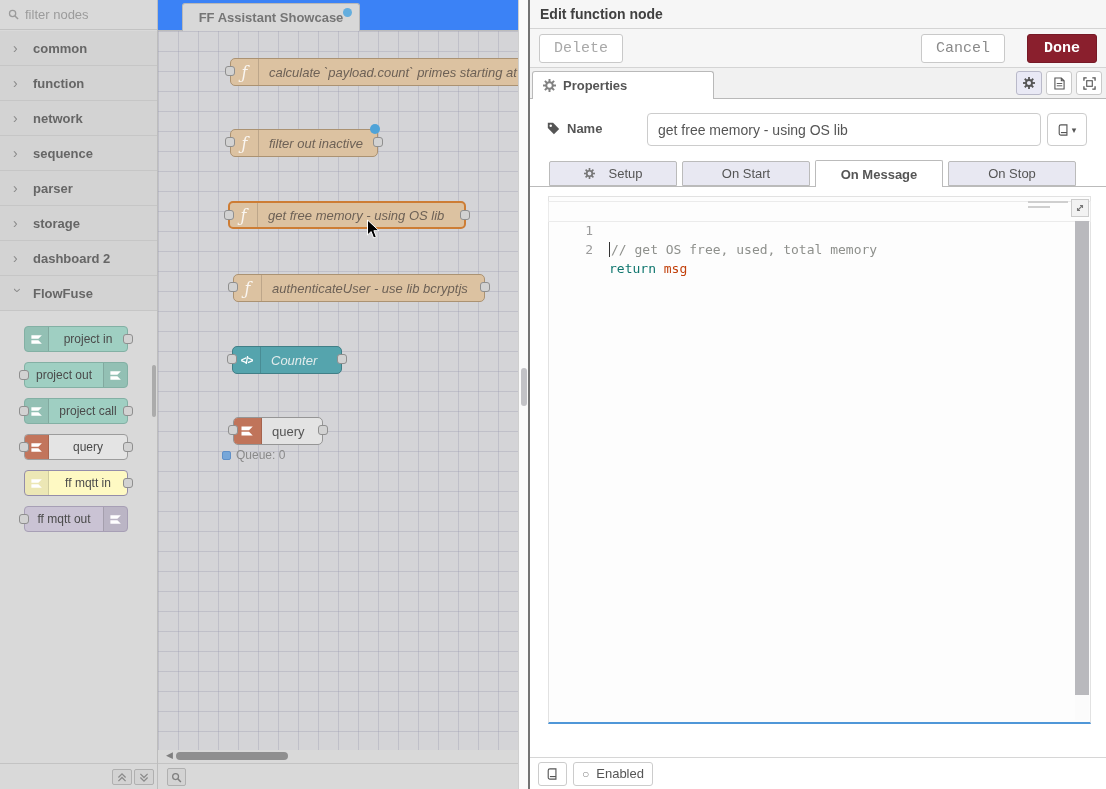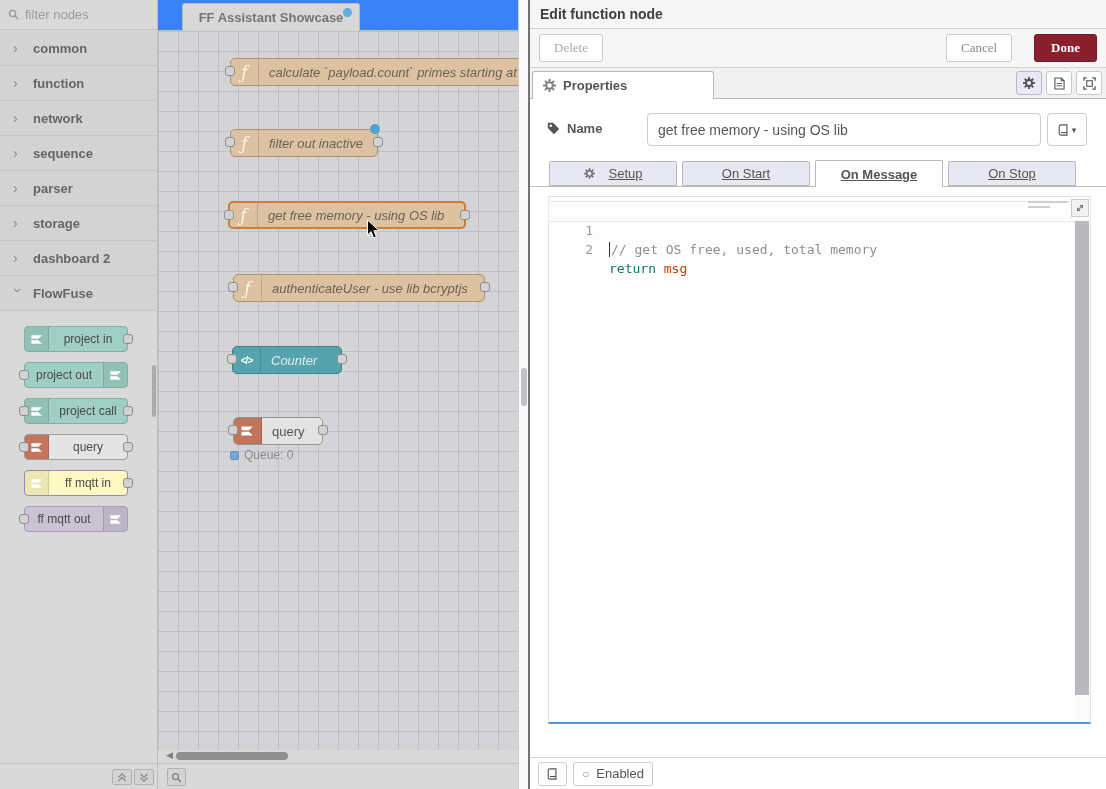--- a/index.html
+++ b/index.html
@@ -97,22 +97,22 @@
   #mouse-cursor { position:absolute; left:208px; top:219px; z-index:50; pointer-events:none; }
 
   
   #dialog { position:absolute; left:528px; top:0; width:578px; height:789px;
     background:#fff; border-left:2px solid #737373; }
   .tray-header { height:29px; background:#f6f6f6; border-bottom:1px solid #d4d4d4;
     display:flex; align-items:center; padding-left:10px; font-size:14px;
     font-weight:bold; color:#404040; }
   .tray-toolbar { height:39px; background:#f6f6f6; border-bottom:1px solid #d4d4d4;
     display:flex; align-items:center; padding:0 9px; }
-  .btn { font-size:13px; border-radius:3px; border:1px solid #c9c9c9; background:#fff;
-    padding:5px 14px; cursor:pointer; font-family:Liberation Serif, serif; }
+  .btn { font-size:15px; border-radius:3px; border:1px solid #c9c9c9; background:#fff;
+    padding:5px 14px; cursor:pointer; font-family:Liberation Mono, monospace; }
   .btn-delete { color:#a9a9a9; }
   .btn-cancel { color:#8a8a8a; margin-right:22px; }
   .btn-done { background:#8a1f2d; border-color:#761926; color:#fff; font-weight:bold; padding:5px 16px; }
   .tb-spacer { flex:1; }
   .props-row { position:relative; height:31px; background:#f1f1f1; border-bottom:1px solid #b9b9b9; }
   .props-tab { position:absolute; left:2px; top:3px; width:182px; height:28px; background:#fff;
     border:1px solid #b9b9b9; border-bottom:none; border-radius:3px 3px 0 0;
     display:flex; align-items:center; gap:7px; padding-left:10px; font-size:13px;
     font-weight:bold; color:#555; cursor:pointer; z-index:2; }
   .props-icons { position:absolute; right:4px; top:3px; display:flex; gap:4px; }
@@ -125,21 +125,21 @@
   .name-input { position:absolute; left:117px; top:14px; width:394px; height:33px;
     border:1px solid #ccc; border-radius:4px; padding:0 10px; font-size:14px; color:#555;
     font-family:"Liberation Sans",sans-serif; outline:none; background:#fff; }
   .lib-btn { position:absolute; left:517px; top:14px; width:40px; height:33px;
     border:1px solid #ccc; border-radius:4px; background:#fff; display:flex;
     align-items:center; justify-content:center; gap:3px; cursor:pointer; color:#555; }
   .func-tabs { position:absolute; left:0; top:159px; width:578px; height:28px; }
   .func-tabs .baseline { position:absolute; left:0; right:0; bottom:0; height:1px; background:#bbb; }
   .ftab { position:absolute; top:2px; height:25px; background:#e8e8f2; border:1px solid #bbb;
     display:flex; align-items:center; justify-content:center; gap:14px; font-size:13px;
-    color:#555; cursor:pointer; border-radius:2px 2px 0 0;text-decoration:underline; }
+    color:#555; cursor:pointer; border-radius:2px 2px 0 0; }
   .ftab.active { background:#fff; font-weight:bold; height:27px; top:1px; border-bottom:none; z-index:2; }
   .editor { position:absolute; left:18px; top:196px; width:543px; height:528px;
     background:#fdfdfd; border:1px solid #e2e2e2; border-bottom:2px solid #4f97d8;
     font-family:"DejaVu Sans Mono", monospace; font-size:13px; }
   .ed-line { position:absolute; left:0; width:100%; height:19px; line-height:19px; white-space:pre; }
   .ed-line.current { outline:1px solid #ebebeb; }
   .ln { position:absolute; left:0; width:44px; text-align:right; color:#9b9b9b; }
   .lcontent { position:absolute; left:60px; }
   .caret { border-left:1.5px solid #333; margin-right:1px; }
   .tok-comment { color:#8e908c; }
@@ -347,21 +347,21 @@
       <span class="port pl"></span>
       <span class="cn-icon red">
           <svg width="15" height="12" viewBox="0 0 20 14">
             <path fill="#fff" d="M2 1h15l-5 5H2z"></path>
             <path fill="#fff" d="M2 8h10l5 5H2z"></path>
           </svg>
         </span>
       <span class="cn-label">query</span>
       <span class="port pr"></span>
     </div>
-    <div class="node-status" style="left:72px; top:448px;">
+    <div class="node-status" style="left:64px; top:448px;">
       <span class="status-square"></span>
       <span>Queue: 0</span>
     </div>
 
     <div class="hscroll">
       <span class="arrow">◀</span>
       <div class="thumb"></div>
     </div>
 
     <div id="mouse-cursor">

